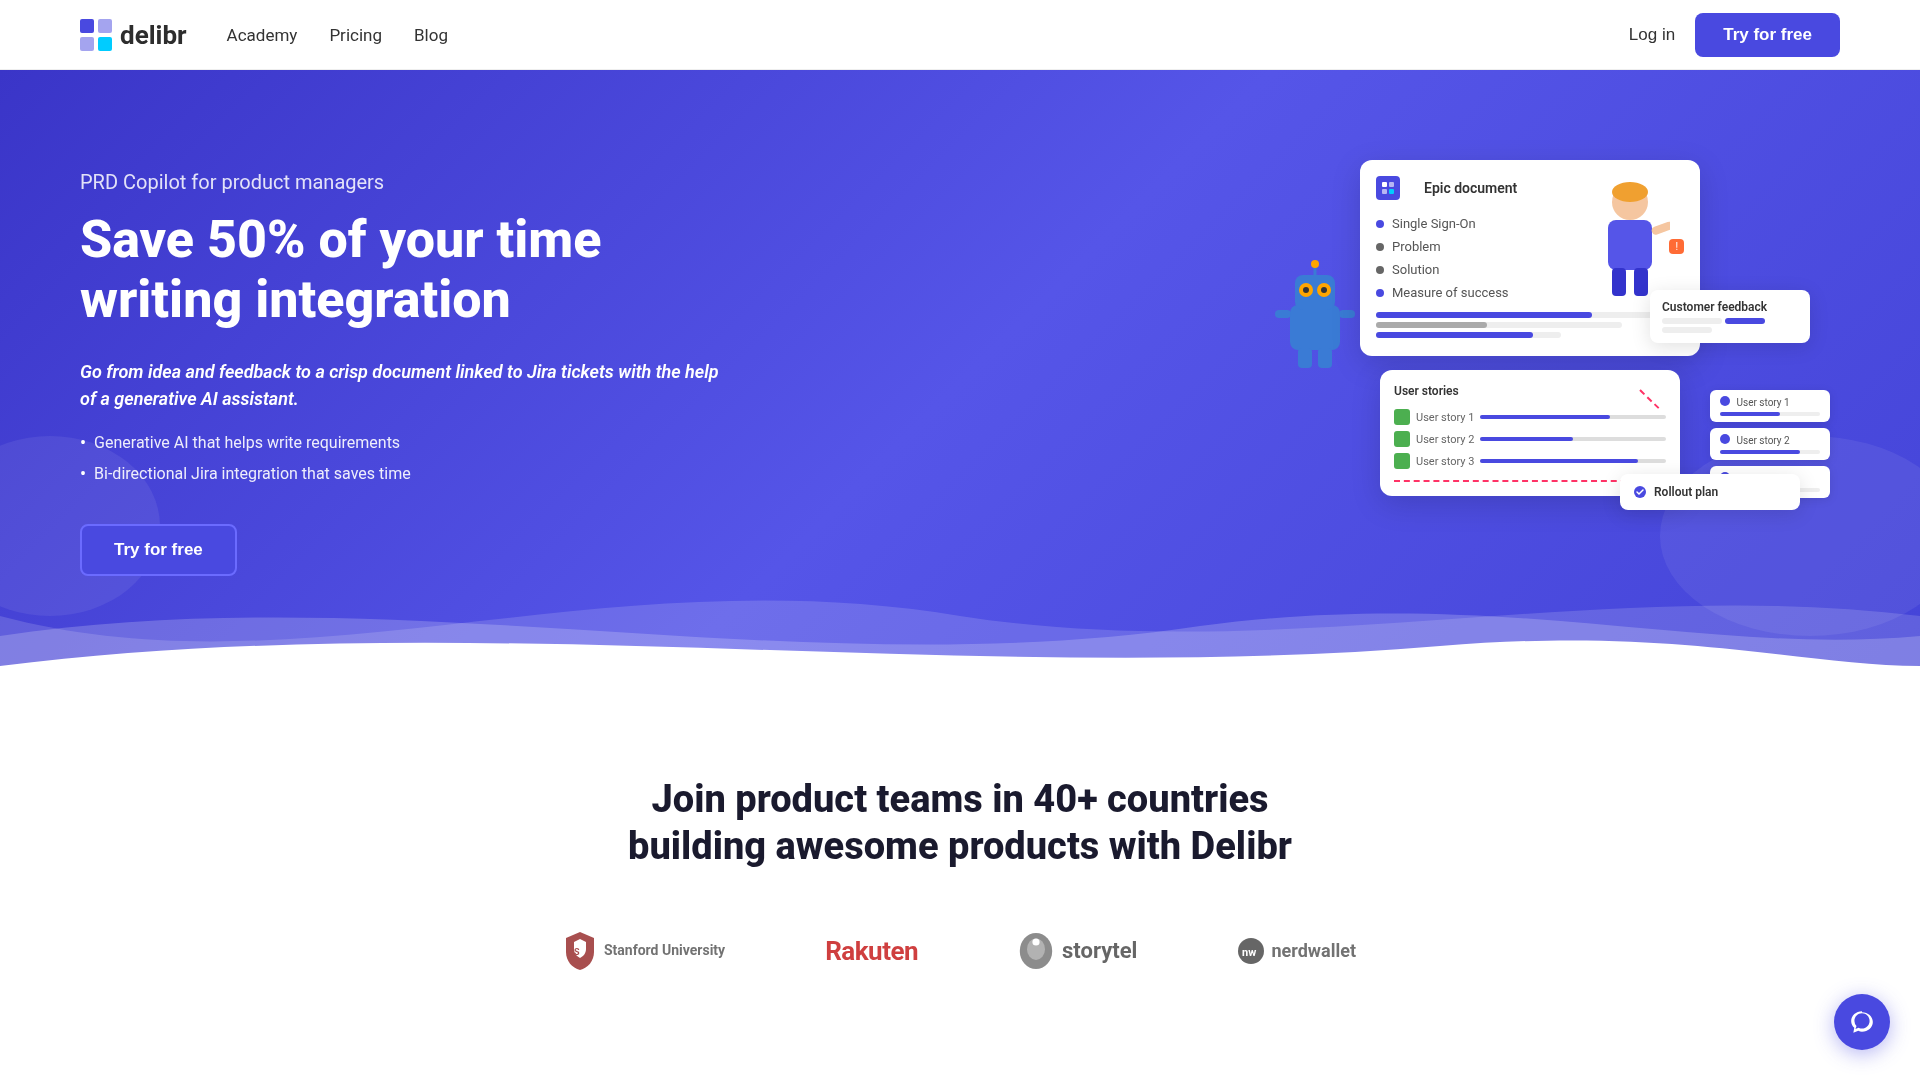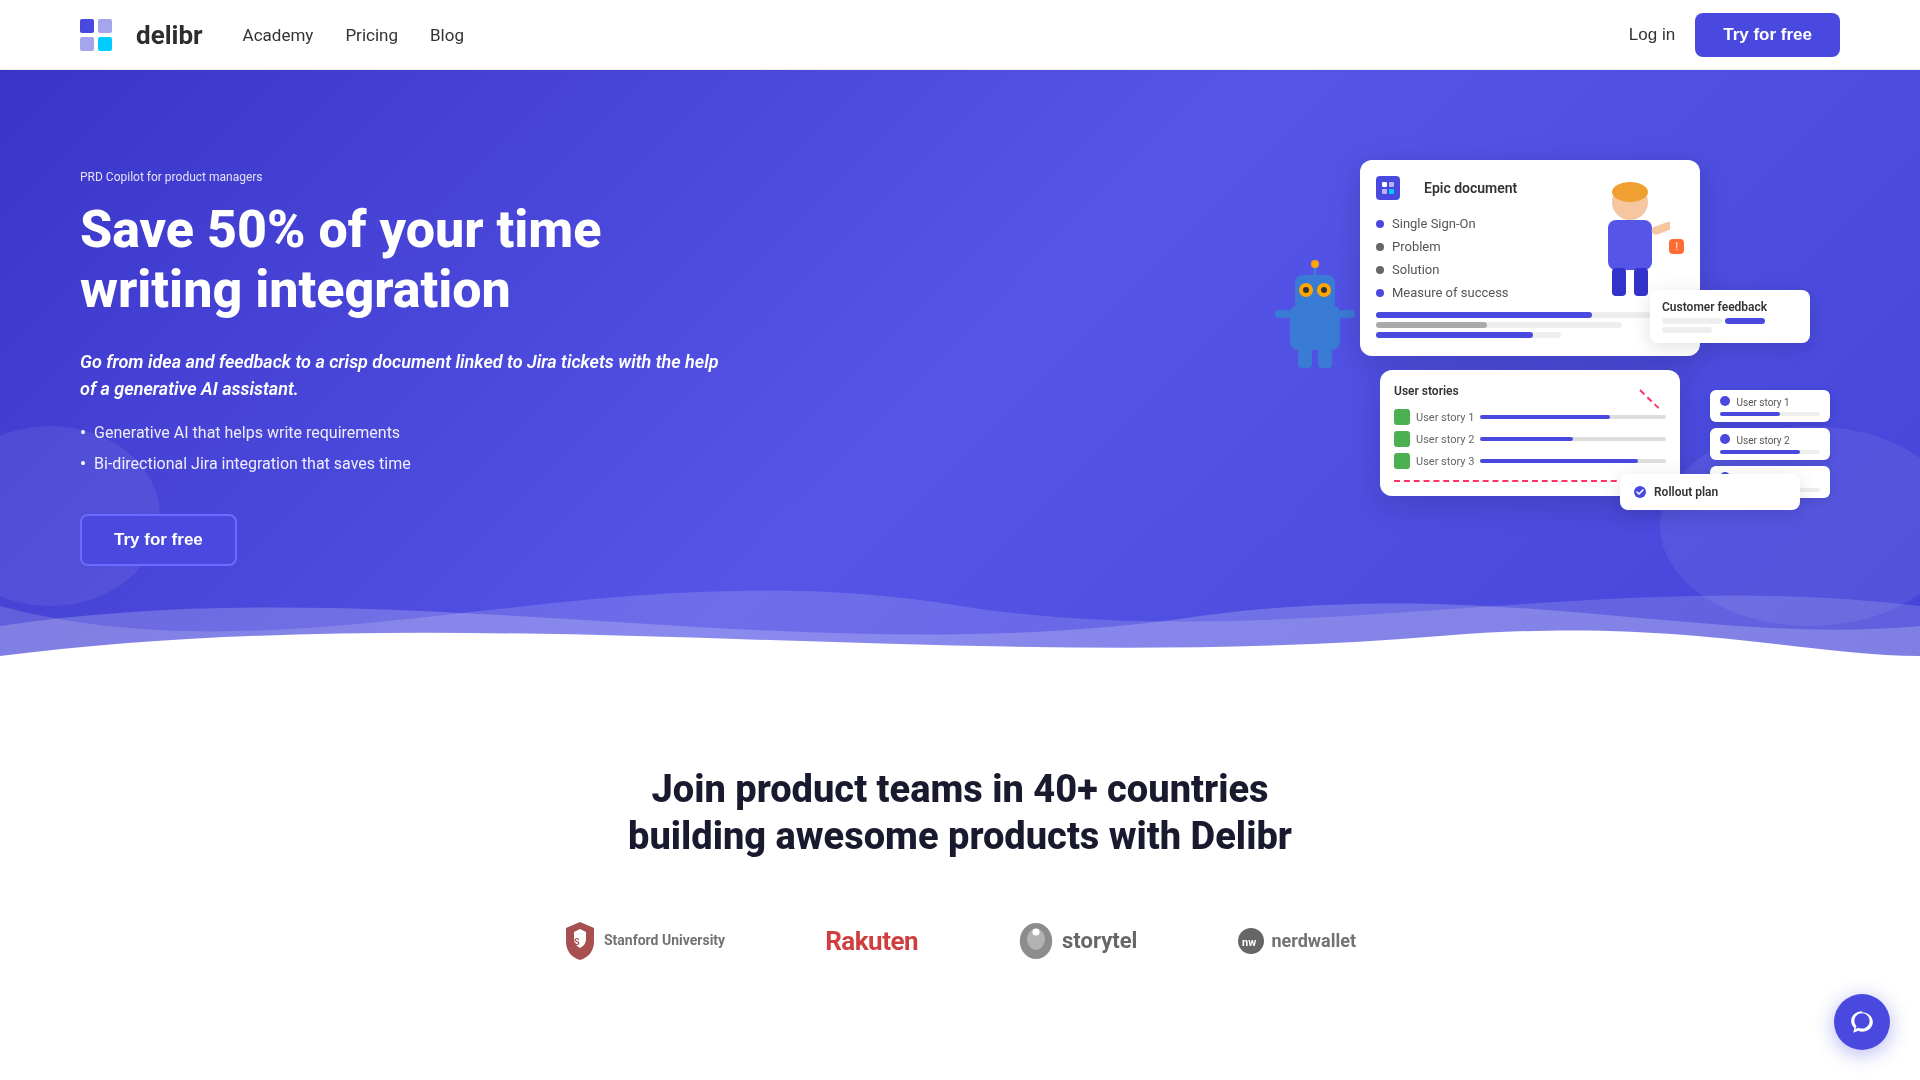--- a/index.html
+++ b/index.html
@@ -11,21 +11,21 @@
       align-items: center;
       justify-content: space-between;
       padding: 0 80px;
       height: 70px;
       background: #fff;
       border-bottom: 1px solid #eee;
       position: relative;
       z-index: 10;
     }
     .navbar-left { display: flex; align-items: center; gap: 40px; }
-    .navbar-logo { display: flex; align-items: center; gap: 24px; text-decoration: none; }
+    .navbar-logo { display: flex; align-items: center; gap: 8px; text-decoration: none; }
     .logo-text { font-size: 26px; font-weight: 700; color: #2d2d2d; }
     .logo-icon {
       width: 32px; height: 32px;
     }
     .nav-links { display: flex; align-items: center; gap: 32px; }
     .nav-link { font-size: 17px; color: #333; text-decoration: none; cursor: pointer; }
     .navbar-right { display: flex; align-items: center; gap: 20px; }
     .btn-login { font-size: 17px; color: #333; background: none; border: none; cursor: pointer; }
     .btn-try-free {
       background: #4949e0;
@@ -50,21 +50,21 @@
       align-items: flex-start;
     }
     .hero-content {
       max-width: 640px;
       color: #fff;
       z-index: 2;
       position: relative;
       padding-top: 20px;
     }
     .hero-tagline {
-      font-size: 12px;
+      font-size: 20px;
       color: rgba(255,255,255,0.85);
       margin-bottom: 16px;
     }
     .hero-title {
       font-size: 52px;
       font-weight: 800;
       line-height: 1.15;
       color: #fff;
       margin-bottom: 28px;
     }

